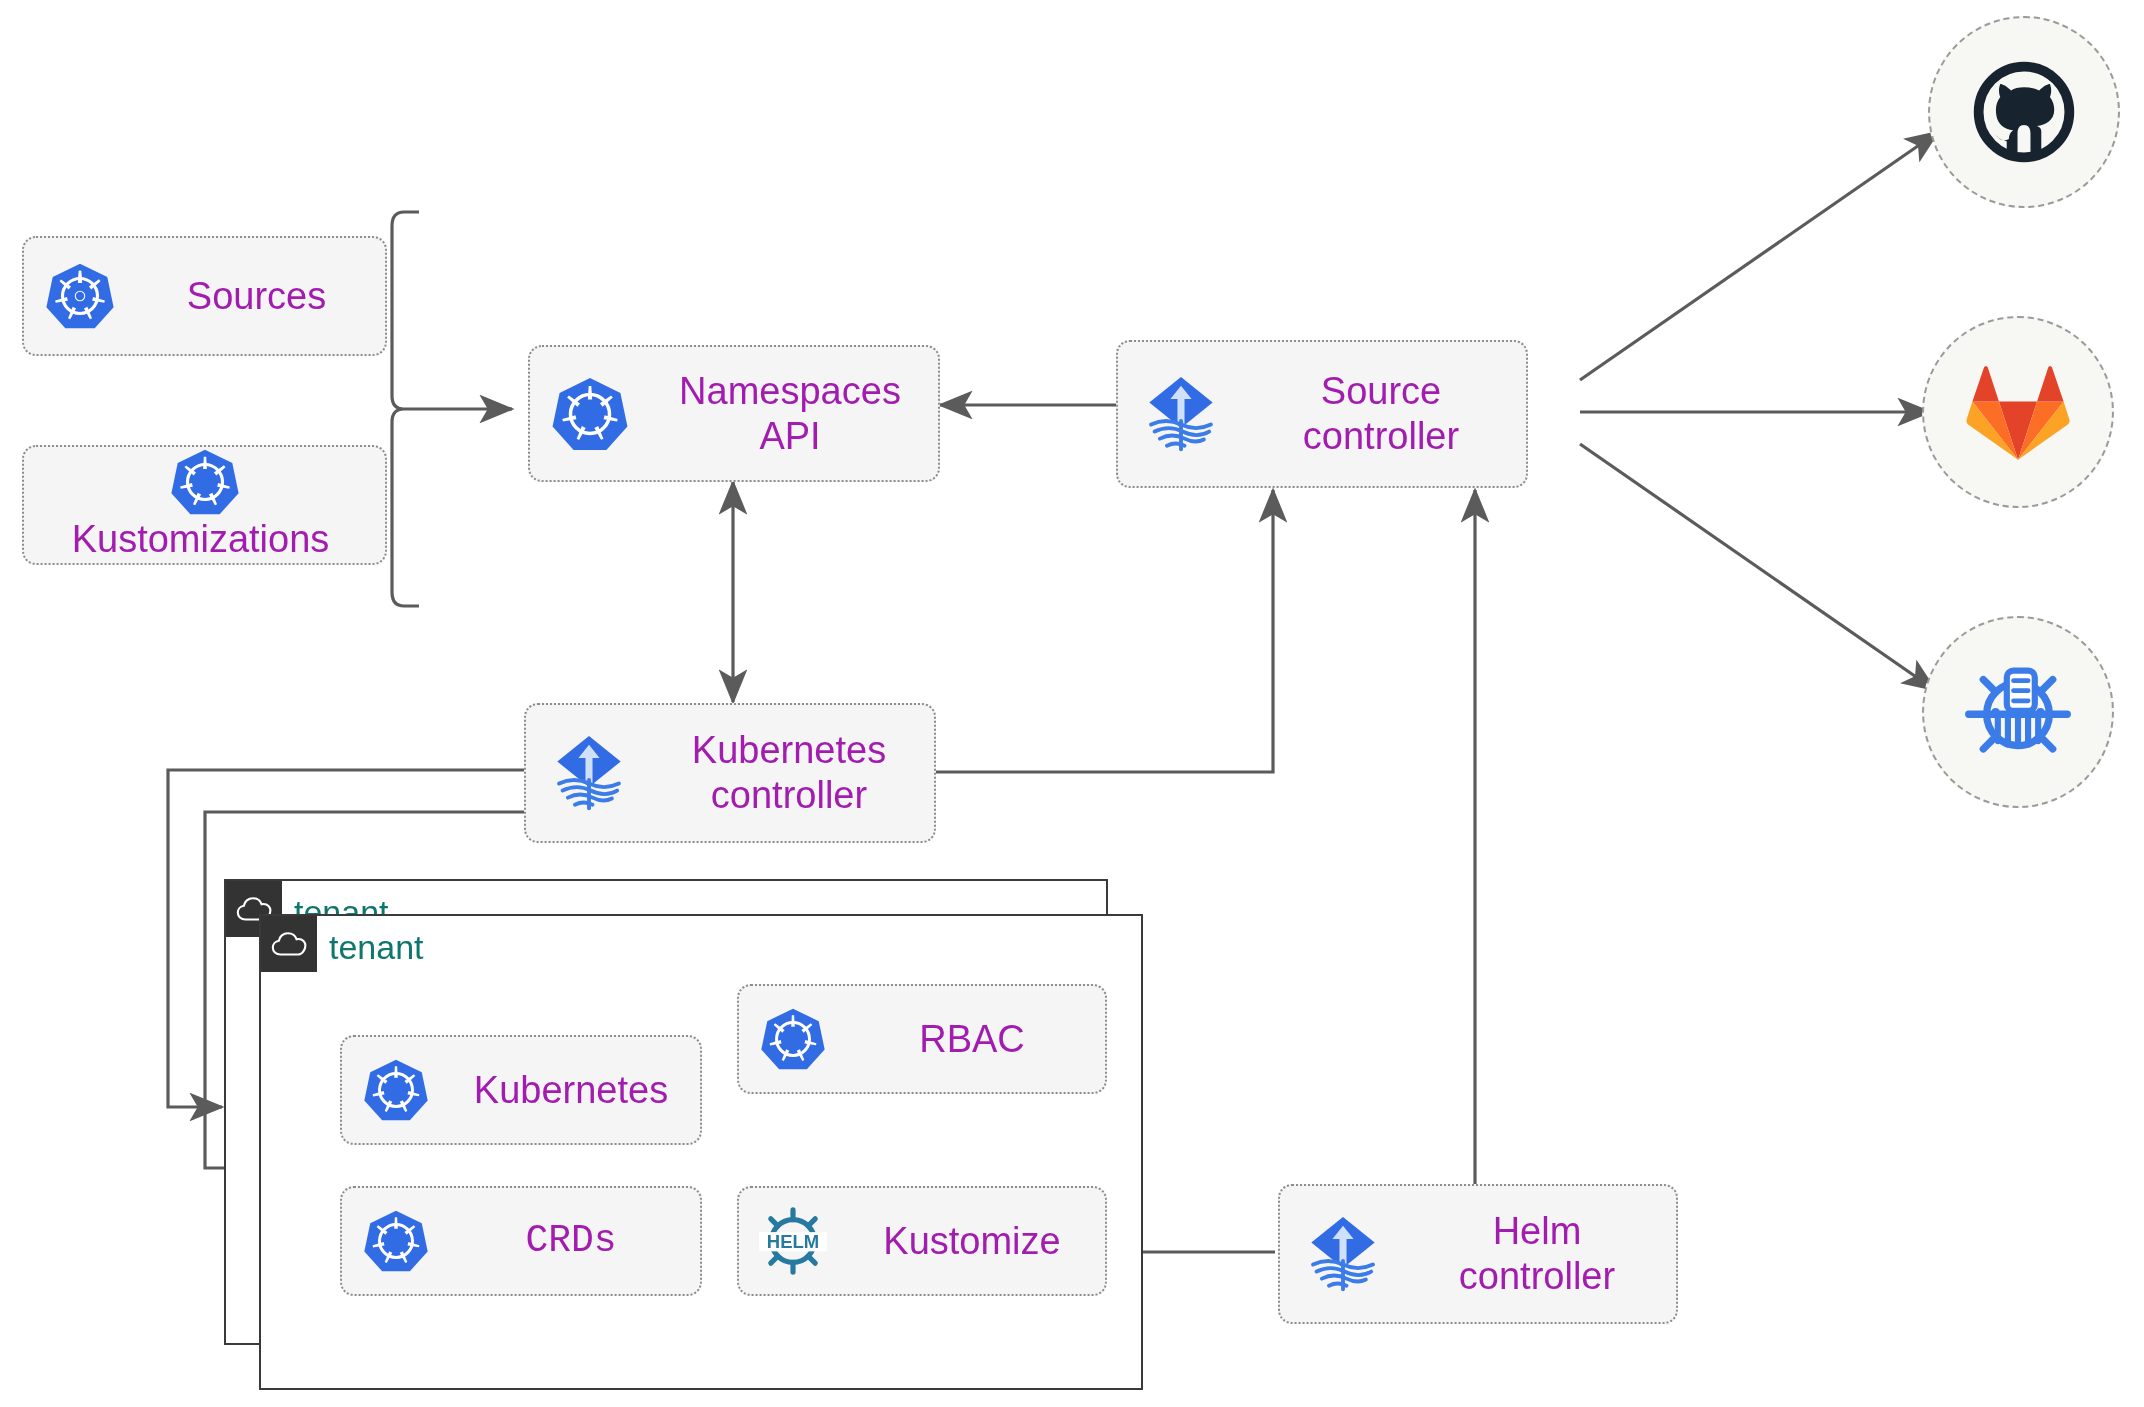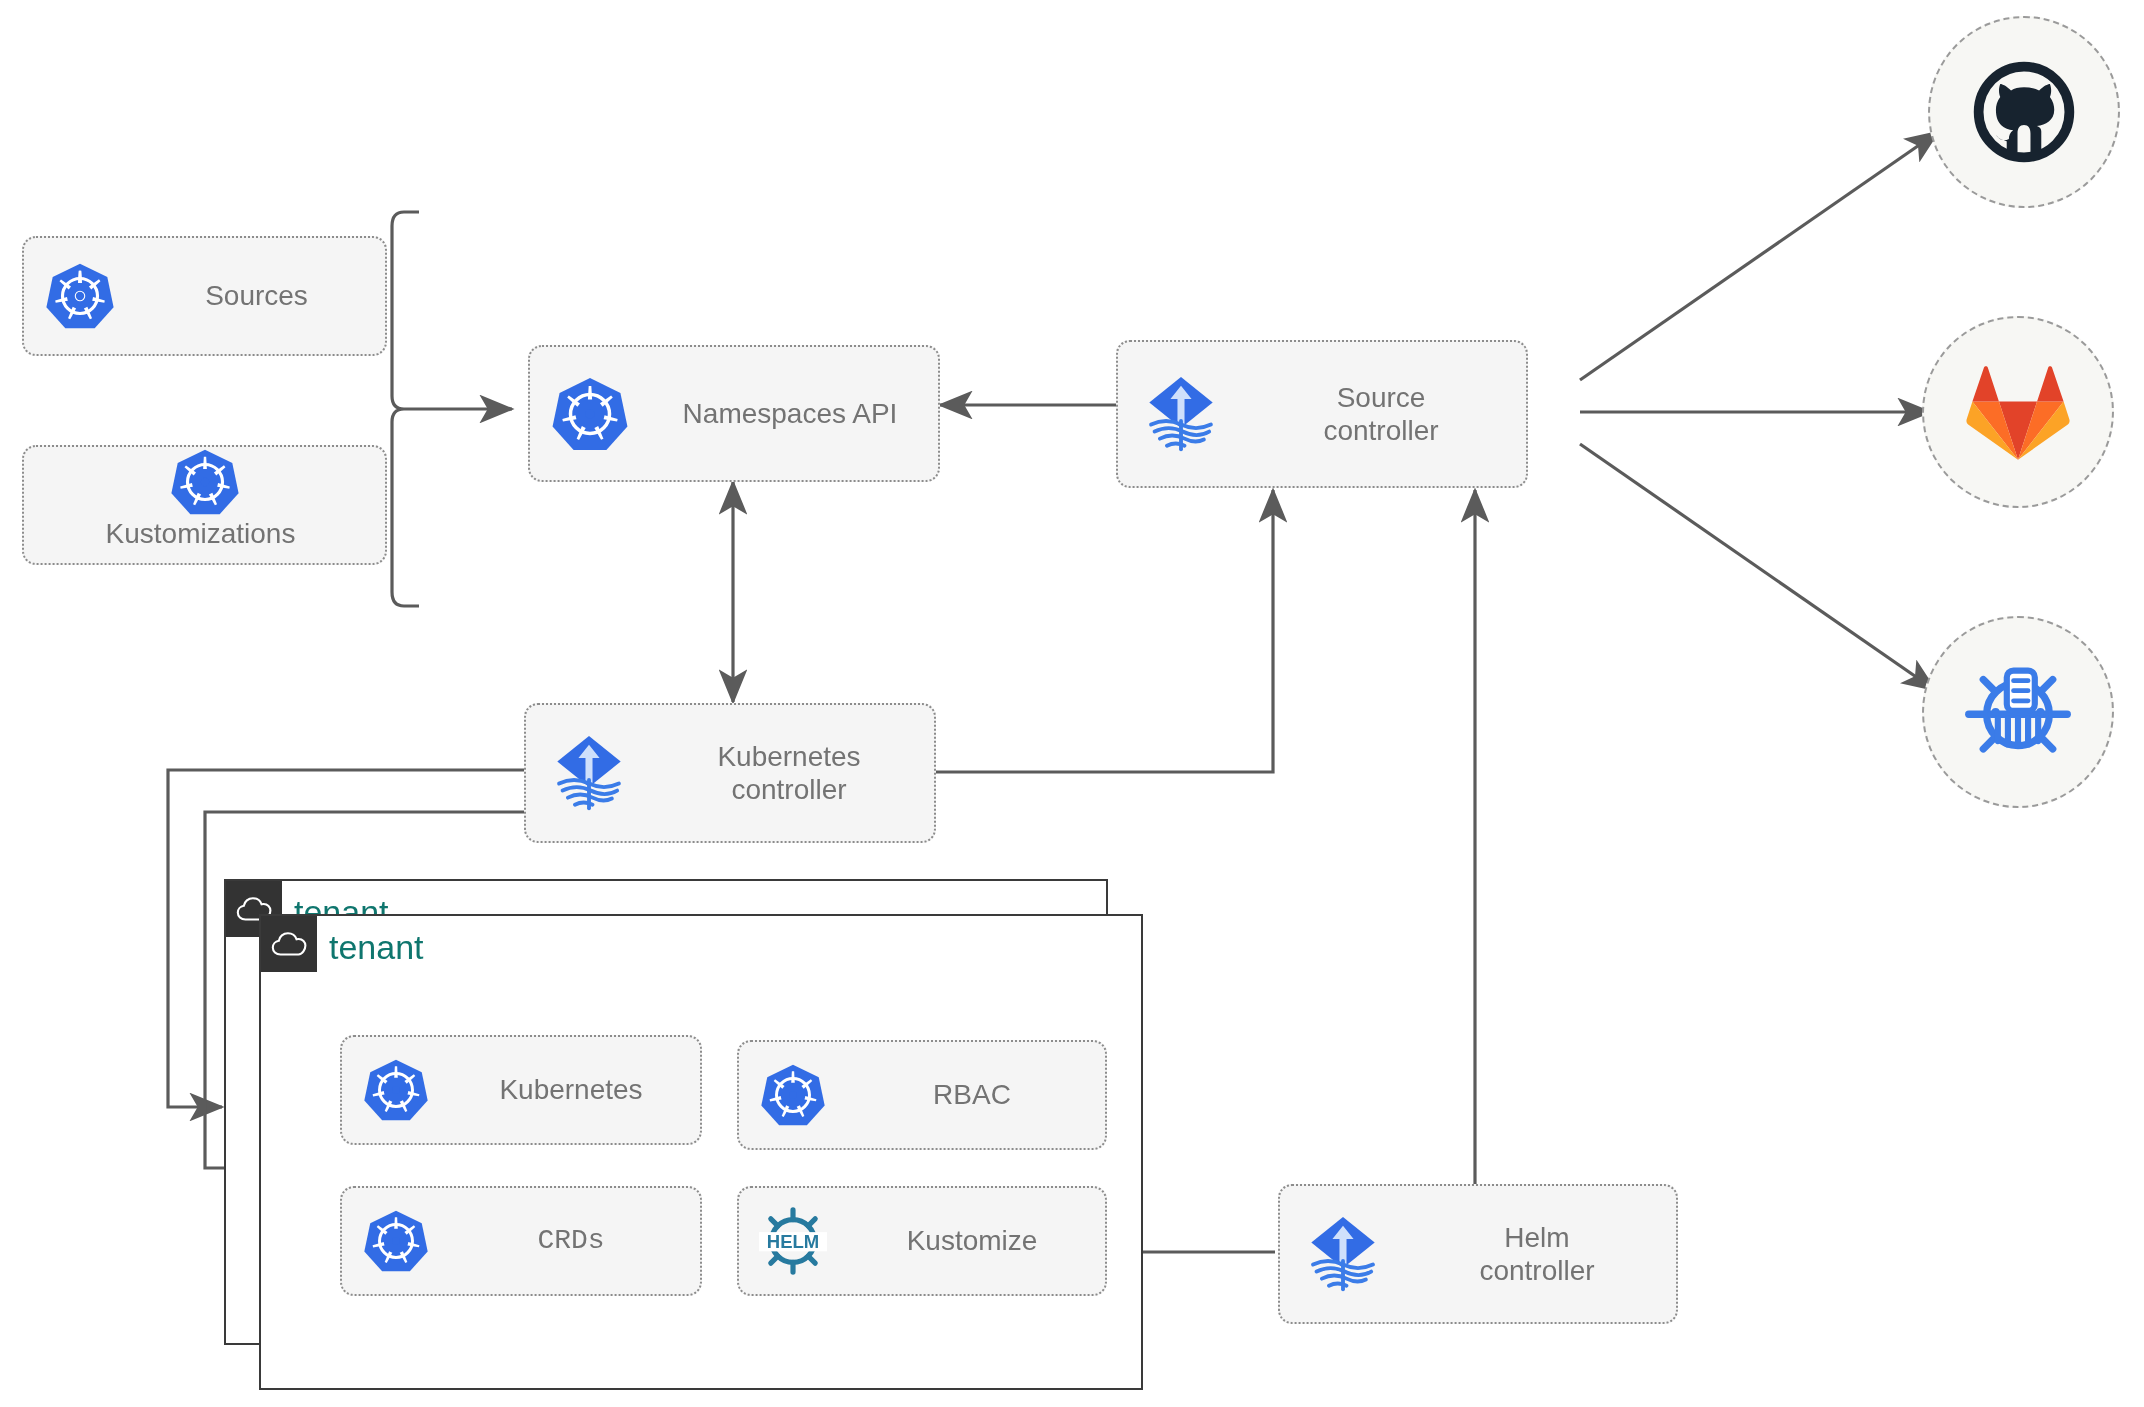--- a/index.html
+++ b/index.html
@@ -10,22 +10,22 @@
   
   .node{
     position:absolute;
     background:#f5f5f5;
     border:2.5px dotted #8c8c8c;
     border-radius:14px;
     display:flex;align-items:center;
     box-sizing:border-box;
   }
   .node .lbl{
-    color:#737373;
-    font-size:28px;
+    color:#a21caf;
+    font-size:38px;
     line-height:1.18;
     text-align:center;
     flex:1 1 auto;
     padding-right:8px;
     white-space:pre-line;
   }
   .node .ico{flex:0 0 auto;display:flex;align-items:center;justify-content:center;}
 
   
   .tenant{position:absolute;background:#ffffff;border:2.5px solid #3a3a3a;box-sizing:border-box;}
@@ -237,21 +237,21 @@
           <path d="M48.3 14 h3.4 l1.0 17.5 h-5.4 z" transform="rotate(257 50 50)"></path>
           <path d="M48.3 14 h3.4 l1.0 17.5 h-5.4 z" transform="rotate(308.4 50 50)"></path>
         </g>
         <circle cx="50" cy="50" r="25" fill="none" stroke="#ffffff" stroke-width="4.5"></circle>
         <circle cx="50" cy="50" r="6" fill="#326ce5"></circle>
       </svg>
     </div>
     <div class="lbl">Kubernetes</div>
   </div>
 
-  <div class="node" style="left:737px;top:1040px;width:370px;height:110px;align-items:center;">
+  <div class="node" style="left:737px;top:984px;width:370px;height:110px;align-items:center;">
     <div class="ico" style="width:108px;">
       <svg width="66" height="66" viewBox="0 0 100 100">
         <path d="M50 4 L89 23 L98 66 L71 96 L29 96 L2 66 L11 23 Z" fill="#326ce5"></path>
         <g fill="#ffffff">
           <path d="M48.3 14 h3.4 l1.0 17.5 h-5.4 z"></path>
           <path d="M48.3 14 h3.4 l1.0 17.5 h-5.4 z" transform="rotate(51.4 50 50)"></path>
           <path d="M48.3 14 h3.4 l1.0 17.5 h-5.4 z" transform="rotate(102.8 50 50)"></path>
           <path d="M48.3 14 h3.4 l1.0 17.5 h-5.4 z" transform="rotate(154.2 50 50)"></path>
           <path d="M48.3 14 h3.4 l1.0 17.5 h-5.4 z" transform="rotate(205.6 50 50)"></path>
           <path d="M48.3 14 h3.4 l1.0 17.5 h-5.4 z" transform="rotate(257 50 50)"></path>

